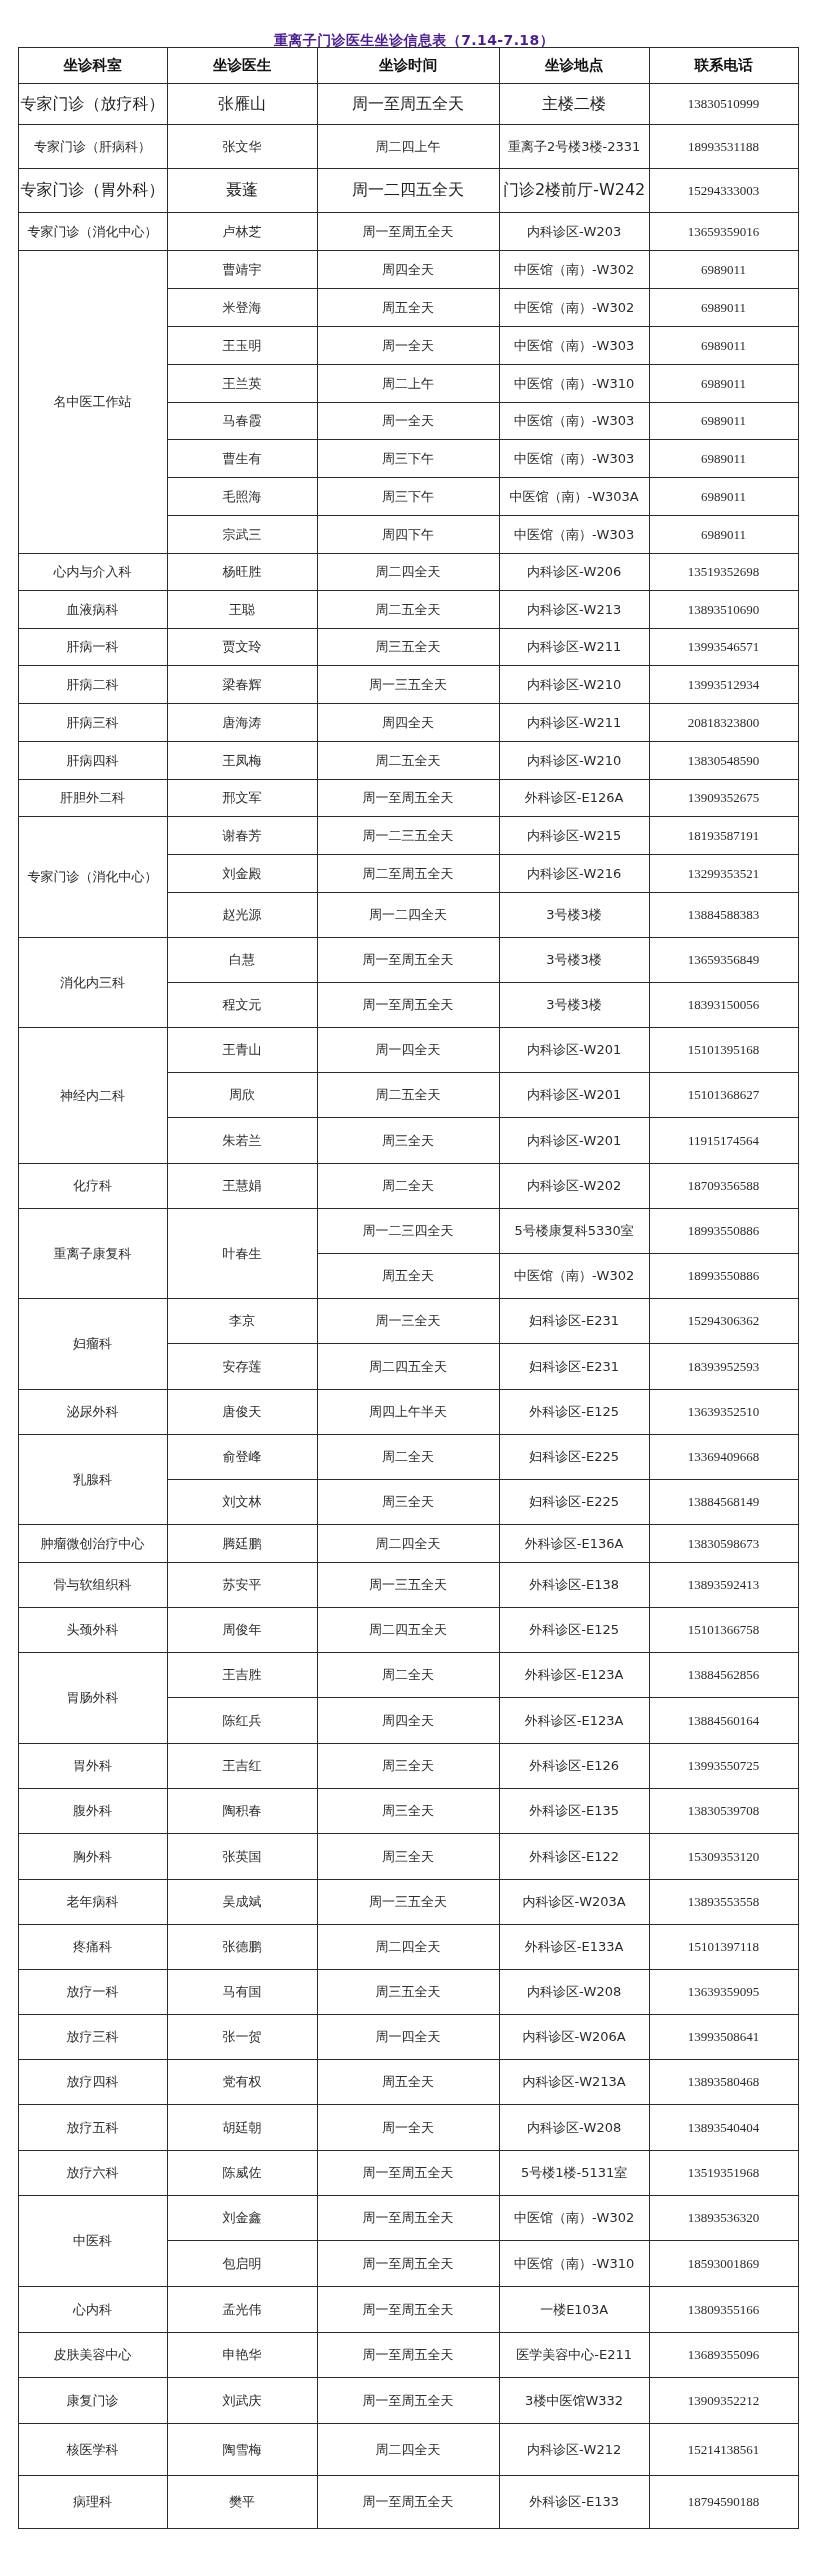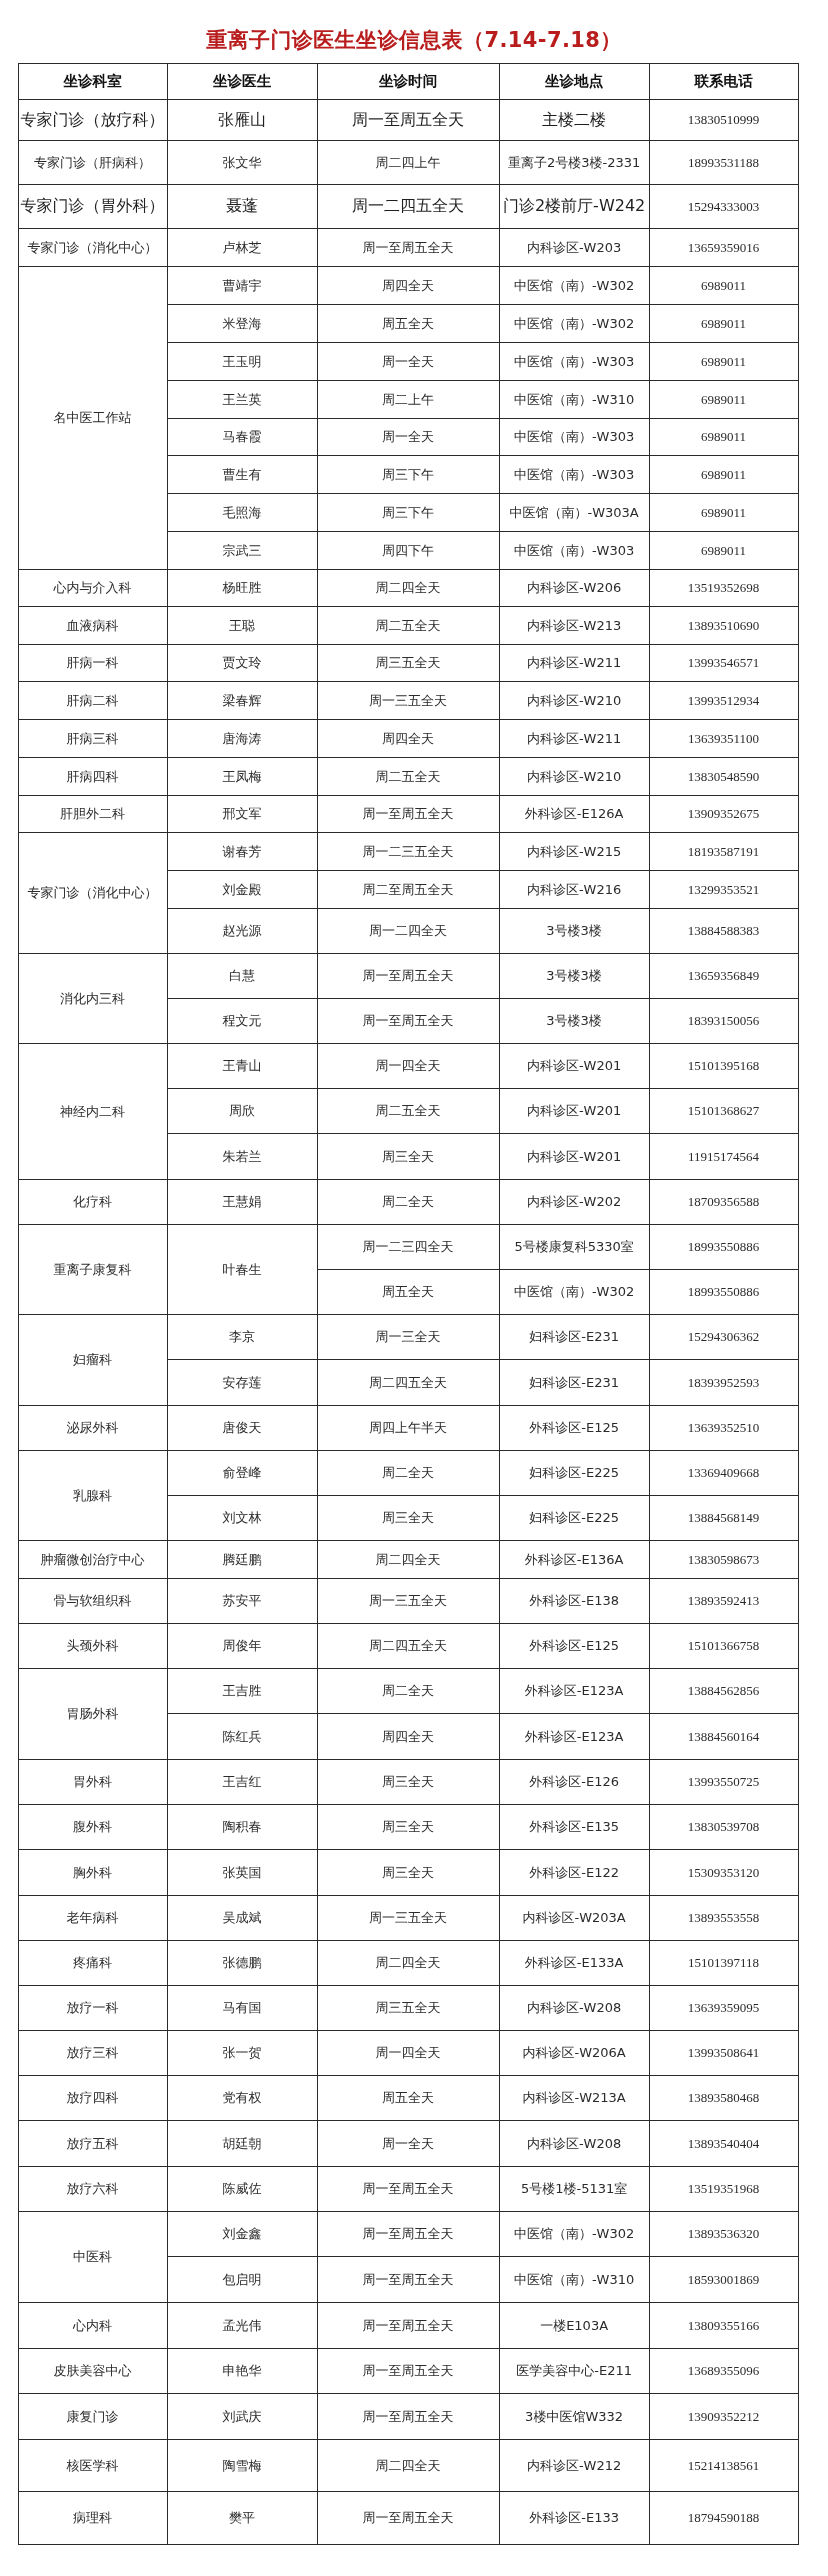--- a/index.html
+++ b/index.html
@@ -1,20 +1,20 @@
 <!DOCTYPE html>
 <html style="font-size:12.3px"><head>
 <meta charset="utf-8">
 <style>
   html, body { margin: 0; padding: 0; background: #ffffff; }
   body { width: 828px; height: 2576px; position: relative; overflow: hidden;
          font-family: "DejaVu Sans", sans-serif; color: #1a1a1a; }
   .title { position: absolute; top: 23px; left: 0; width: 828px; text-align: center;
-           font-size: 21px; font-weight: bold; letter-spacing: 0.4px; color: #b91c1c; line-height: 34px; }
-  table.sched { position: absolute; left: 17.6px; top: 63px; width: 779px;
+           font-size: 14px; font-weight: bold; letter-spacing: 0.4px; color: #4c1d95; line-height: 34px; }
+  table.sched { position: absolute; left: 17.6px; top: 47px; width: 779px;
                 border-collapse: collapse; table-layout: fixed; }
   table.sched td, table.sched th { border: 1.5px solid #2a2a2a; text-align: center; vertical-align: middle;
                 padding: 0; font-weight: normal; font-size: 13px; color: #2b2b2b; overflow: hidden; white-space: nowrap; }
   table.sched th { font-weight: bold; font-size: 14.6px; color: #111; height: 35px; }
   td.phone { font-family: "Liberation Serif", serif; font-size: 13px; color: #333; }
   tr.big td { font-size: 16px; color: #1f1f1f; }
   tr.big td.phone { font-size: 13px; }
   col.c1 { width: 149px; } col.c2 { width: 150px; } col.c3 { width: 182px; } col.c4 { width: 150px; } col.c5 { width: 149px; }
 </style>
 </head>
@@ -143,21 +143,21 @@
         <td class="doc">梁春辉</td>
         <td class="time">周一三五全天</td>
         <td class="loc">内科诊区-W210</td>
         <td class="phone">13993512934</td>
       </tr>
       <tr style="height: 38px;">
         <td class="dept">肝病三科</td>
         <td class="doc">唐海涛</td>
         <td class="time">周四全天</td>
         <td class="loc">内科诊区-W211</td>
-        <td class="phone">13639351100</td>
+        <td class="phone">20818323800</td>
       </tr>
       <tr style="height: 38px;">
         <td class="dept">肝病四科</td>
         <td class="doc">王凤梅</td>
         <td class="time">周二五全天</td>
         <td class="loc">内科诊区-W210</td>
         <td class="phone">13830548590</td>
       </tr>
       <tr style="height: 37px;">
         <td class="dept">肝胆外二科</td>

